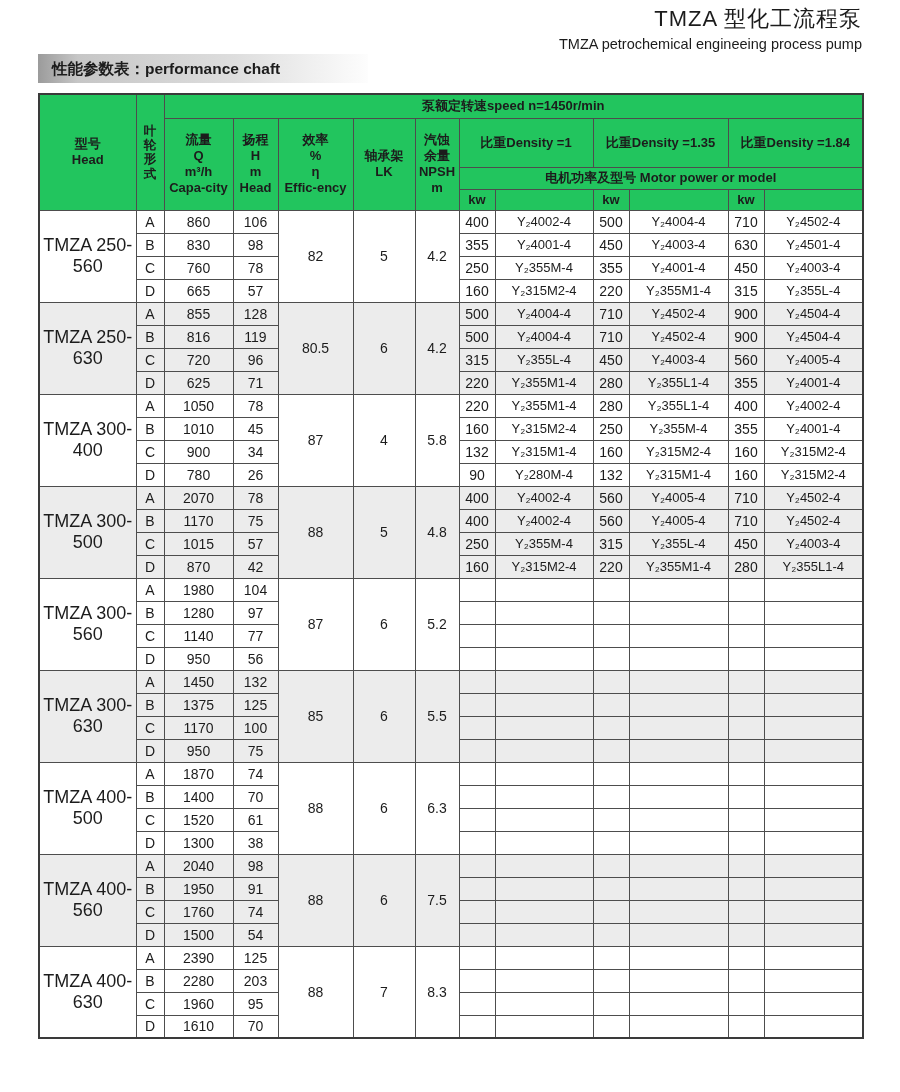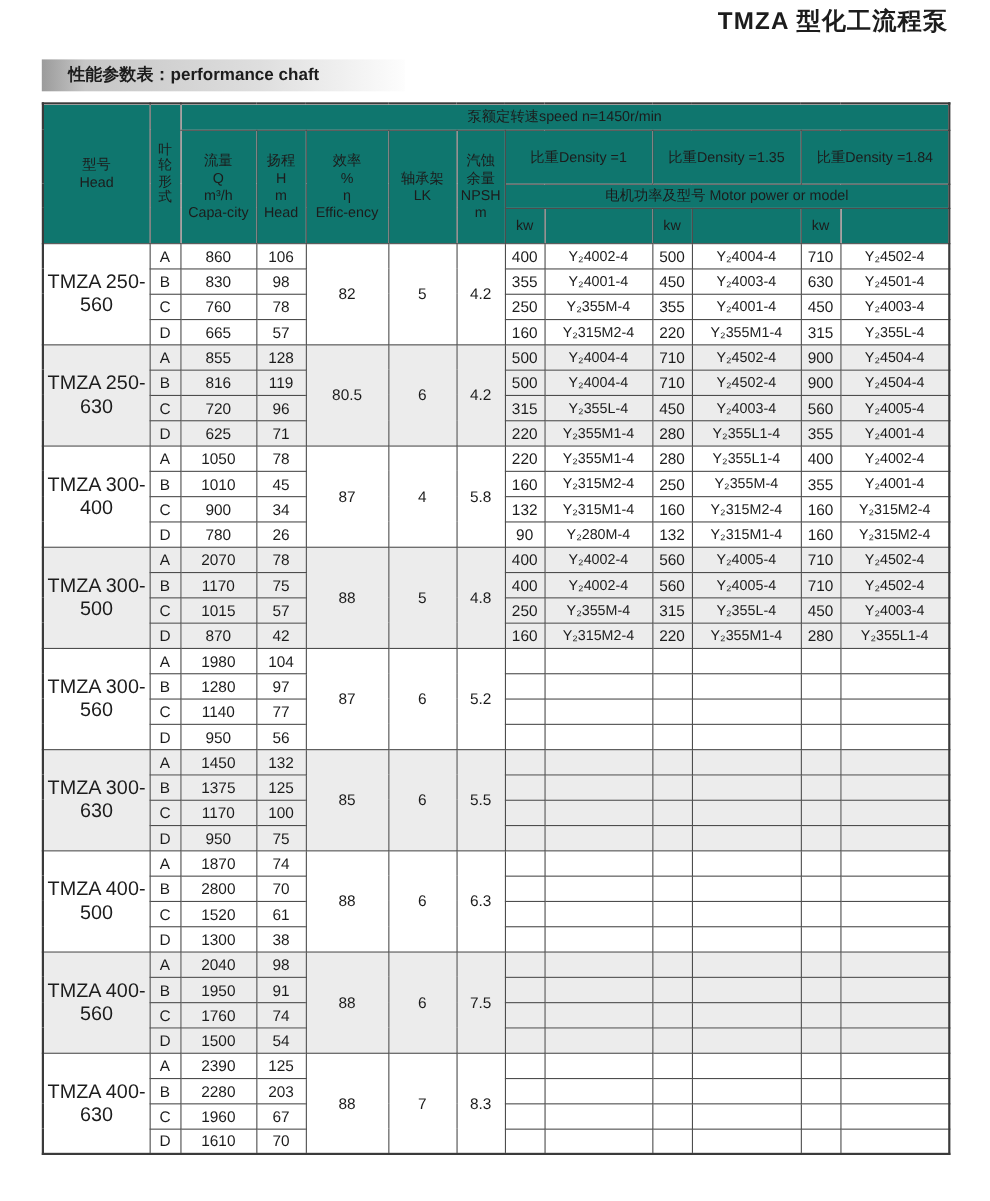--- a/index.html
+++ b/index.html
@@ -1,58 +1,59 @@
 <!DOCTYPE html>
 <html><head>
 <meta charset="utf-8">
 <style>
   html,body { margin:0; padding:0; }
   body {
     width:900px; height:1092px; background:#ffffff; position:relative;
     font-family:"Liberation Sans","DejaVu Sans",sans-serif; color:#1c1c1c;
   }
   .titles { position:absolute; top:4px; right:38px; text-align:right; }
-  .title-zh { font-size:22px; font-weight:bold; letter-spacing:1px; }
+  .title-zh { font-size:22px; font-weight:normal; letter-spacing:1px; }
   .title-en { font-size:14.5px; margin-top:2px; }
 
   .section-bar {
     position:absolute; left:38px; top:54px; width:330px; height:29px;
     background:linear-gradient(90deg,#9b9b9b 0%,#c6c6c6 12%,#dedede 60%,#fdfdfd 100%);
     font-size:15.5px; font-weight:bold; line-height:29px;
-    padding-left:24px; box-sizing:border-box; white-space:nowrap;
+    padding-left:14px; box-sizing:border-box; white-space:nowrap;
   }
 
   table.perf-table {
     position:absolute; left:38px; top:93px; width:824px;
     border-collapse:collapse; table-layout:fixed;
     border:2px solid #3a3a3a;
   }
   th, td {
     border:1px solid #4d4d4d; text-align:center; vertical-align:middle;
     padding:0 2px; overflow:hidden; box-sizing:border-box;
   }
   thead th {
-    background:#0f766e; font-weight:normal; font-size:13px;
+    background:#22c55e; font-weight:bold; font-size:13px;
     line-height:1.22; white-space:pre-line;
   }
   tr.h-row1 th { height:24px; }
   tr.h-row2 th { height:49px; }
   tr.h-row3 th { height:22px; }
-  tr.h-row4 th { height:32px; }
+  tr.h-row4 th { height:21px; }
   th.impeller-hd { font-size:12.5px; line-height:1.15; padding:0; }
   tbody td { font-size:14px; height:23px; background:#ffffff; }
   tbody td.model-cell { font-size:18px; }
   tbody td.motor-model { font-size:13px; }
   tbody tr.shaded td { background:#ececec; }
 </style>
 </head>
 <body>
 
 <div class="titles">
   <div class="title-zh">TMZA 型化工流程泵</div>
+  <div class="title-en">TMZA petrochemical engineeing process pump</div>
 </div>
 
 <div class="section-bar">
   <span>性能参数表：performance chaft</span>
 </div>
 
 <table class="perf-table">
   <colgroup>
     <col style="width:97px">
       <col style="width:28px">
@@ -412,21 +413,21 @@
         <td rowspan="4">6.3</td>
         <td></td>
         <td class="motor-model"></td>
         <td></td>
         <td class="motor-model"></td>
         <td></td>
         <td class="motor-model"></td>
       </tr>
       <tr>
         <td>B</td>
-        <td>2800</td>
+        <td>1400</td>
         <td>70</td>
         <td></td>
         <td class="motor-model"></td>
         <td></td>
         <td class="motor-model"></td>
         <td></td>
         <td class="motor-model"></td>
       </tr>
       <tr>
         <td>C</td>
@@ -520,21 +521,21 @@
         <td></td>
         <td class="motor-model"></td>
         <td></td>
         <td class="motor-model"></td>
         <td></td>
         <td class="motor-model"></td>
       </tr>
       <tr>
         <td>C</td>
         <td>1960</td>
-        <td>67</td>
+        <td>95</td>
         <td></td>
         <td class="motor-model"></td>
         <td></td>
         <td class="motor-model"></td>
         <td></td>
         <td class="motor-model"></td>
       </tr>
       <tr>
         <td>D</td>
         <td>1610</td>

